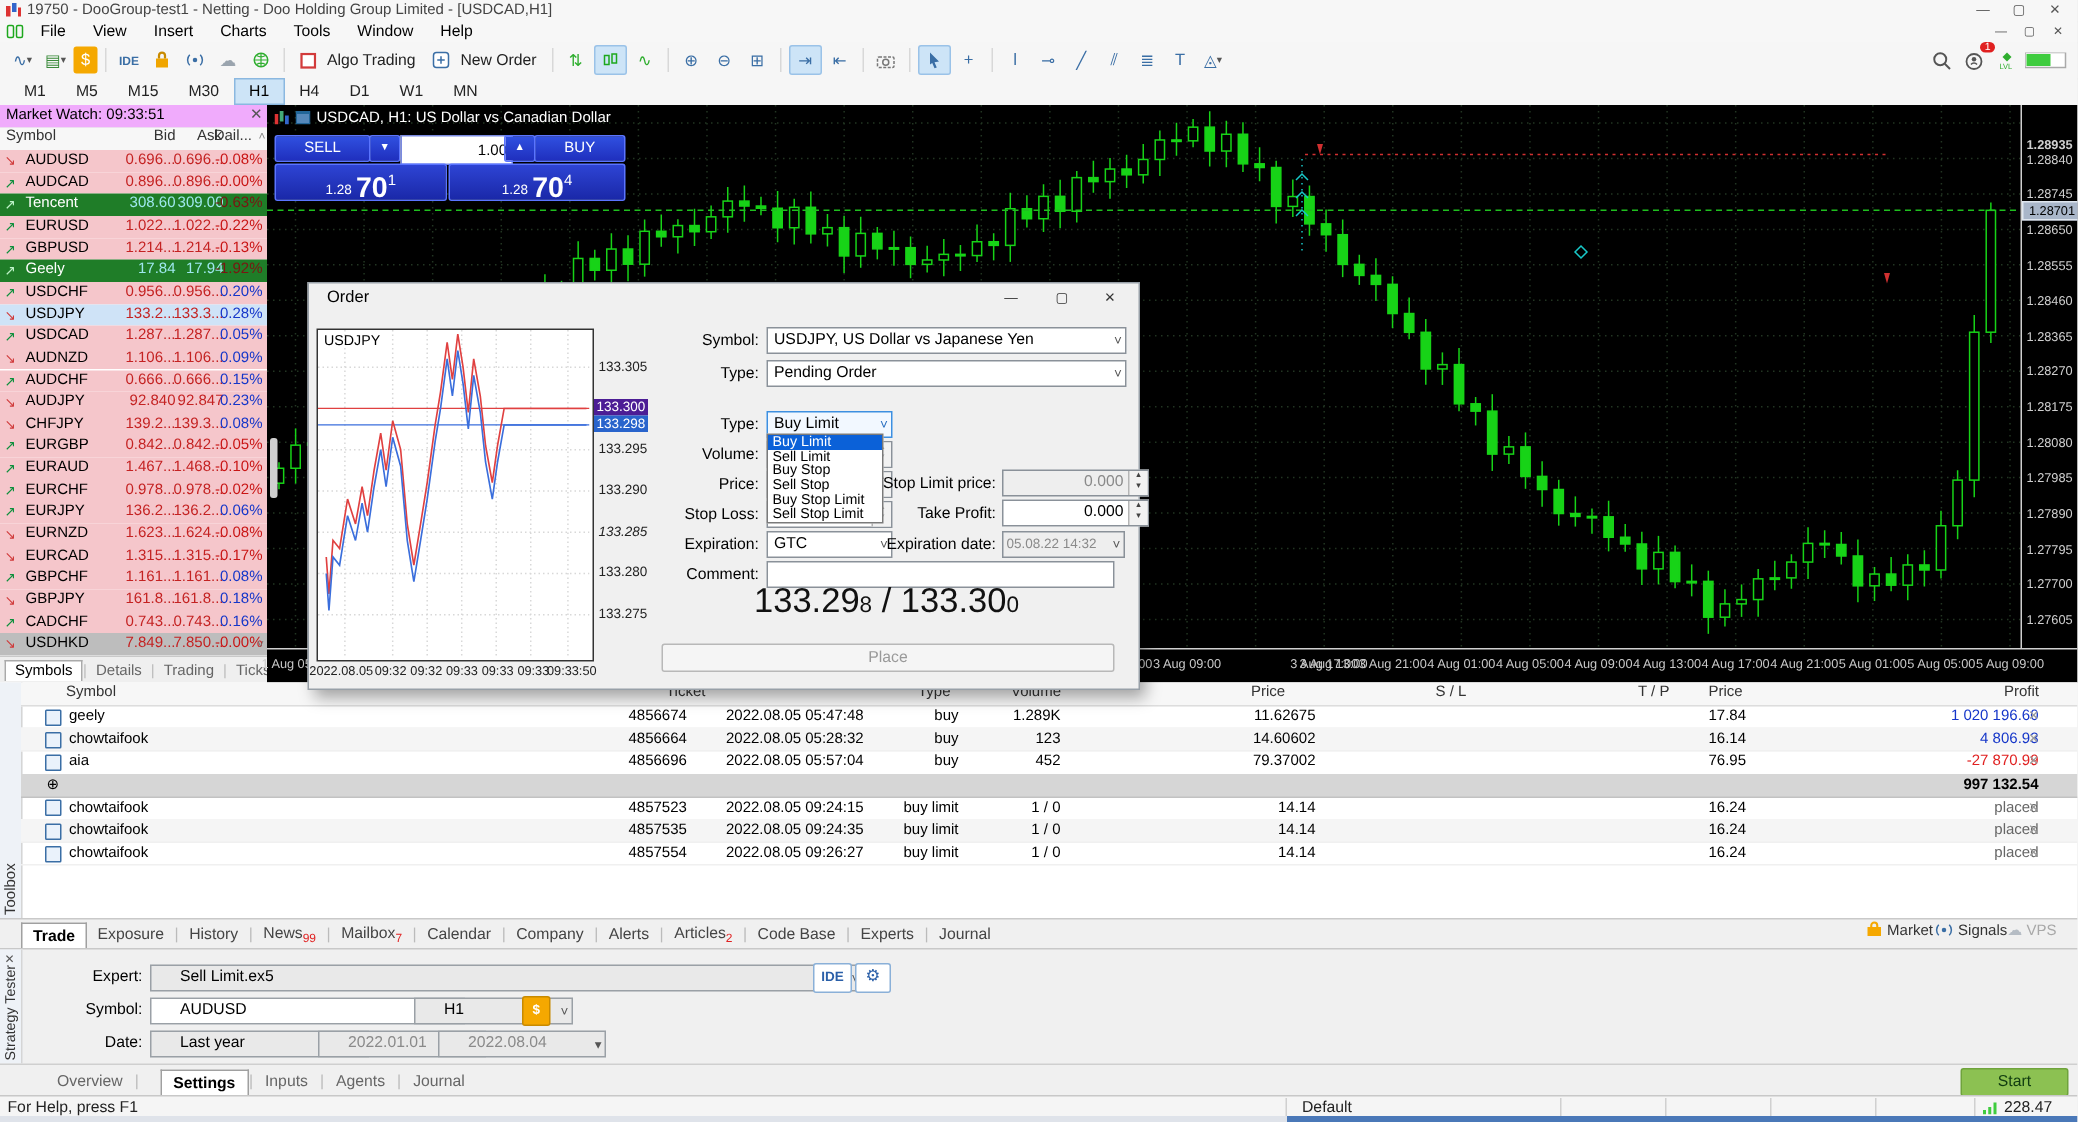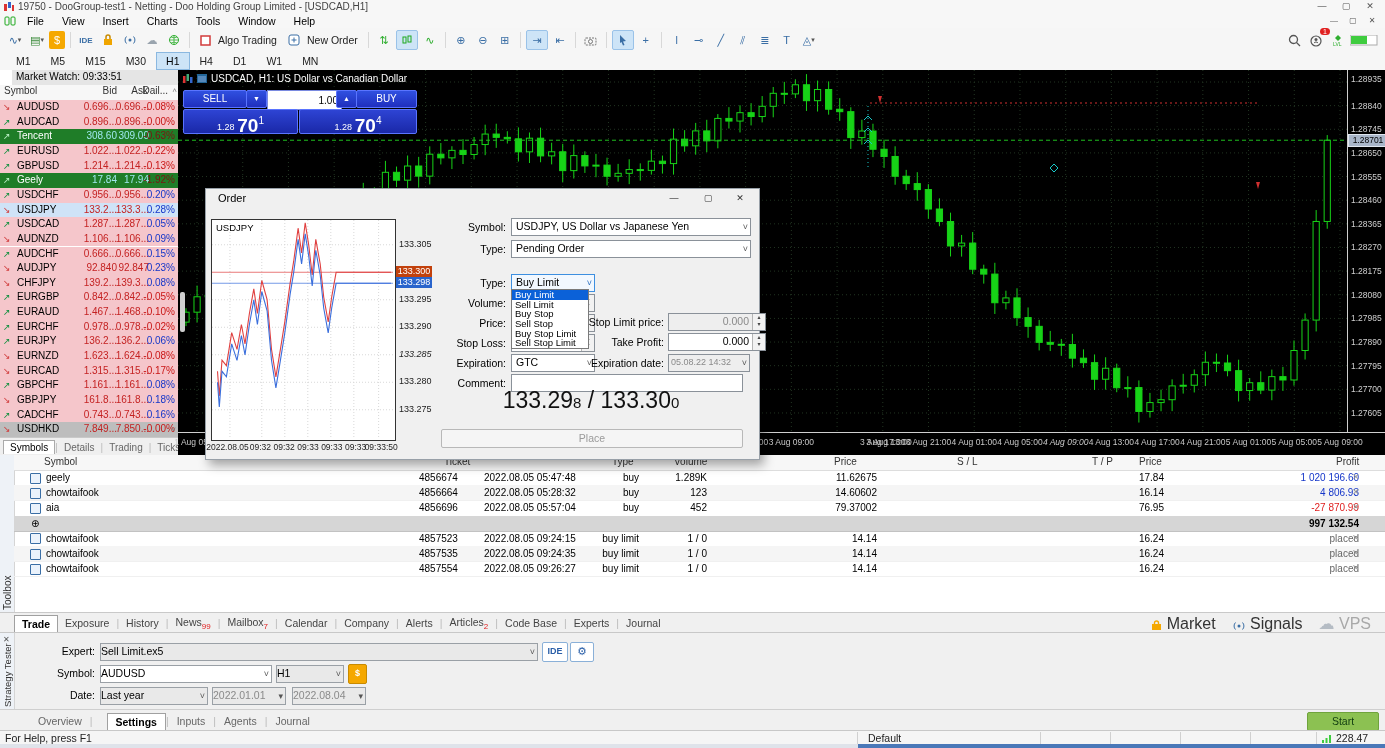--- a/index.html
+++ b/index.html
@@ -19,21 +19,21 @@
   color:#3a6ea5;font-size:11px;border-radius:2px}
 .tbi.on{background:#cde4f7;border:1px solid #9ac2e8}
 .tbsep{width:1px;height:16px;background:#d8d8d8;margin:0 4px}
 .tlabel{font-size:10.5px;color:#222;margin:0 6px 0 2px}
 #tfbar{left:0;top:52px;width:1385px;height:18px;background:#f6f6f6;border-bottom:1px solid #d8d8d8}
 #tf-items{position:absolute;left:6px;top:0;display:flex}
 .tf{padding:2px 9px;font-size:10.5px;color:#222;border:1px solid transparent}
 .tf-active{background:#cde4f7;border:1px solid #8bb8e0;color:#000}
 
 #mw{left:0;top:70px;width:178px;height:385px;background:#fff;border-right:1px solid #b5b5b5}
-#mw-header{position:absolute;left:12px;top:0;width:178px;height:15px;background:#e5e5e5;border-bottom:1px solid #d5d5d5;font-size:10px}
+#mw-header{position:absolute;left:0;top:0;width:178px;height:15px;background:#f0abfc;border-bottom:1px solid #d5d5d5;font-size:10px}
 #mw-cols{position:absolute;left:0;top:15px;width:178px;height:15px;background:#f7f7f7;border-bottom:1px solid #ddd;font-size:10px;color:#333}
 #mw-rows{position:absolute;left:0;top:30px;width:178px;height:337px;overflow:hidden}
 .mw-row{position:absolute;left:0;width:178px;height:14.65px;font-size:10px;line-height:14.5px}
 .mw-fx{background:#f5c6cb}.mw-stock{background:#1f7d28;color:#fff}
 .mw-sel{background:#cfe3f7}.mw-hov{background:#bdbdbd}
 .mw-arrow{position:absolute;left:3px;top:0;font-size:9px}
 .mw-arrow.up{color:#0d8f3c}.mw-arrow.down{color:#d03a3a}
 .mw-stock .mw-arrow{color:#bff3c9}
 .mw-sym{position:absolute;left:17px;top:0}
 .mw-bid{position:absolute;right:61px;top:0}.mw-ask{position:absolute;right:29px;top:0}
@@ -94,27 +94,27 @@
 .trow{position:absolute;left:0;width:1371px;height:15.2px;font-size:10px;line-height:15px;border-bottom:1px solid #f0f0f0}
 .trow.alt{background:#f5f5f5}.trow.bal{background:#d6d6d6;font-weight:bold;border-bottom:1px solid #c2c2c2}
 .tc{position:absolute;top:0;white-space:nowrap}
 .ticon{position:absolute;left:16px;top:2.5px;width:9px;height:9px;border:1px solid #3a6ea5;border-radius:1px;background:#eaf2fb}
 .profit-pos{color:#1536c9}.profit-neg{color:#e02020}.status{color:#666}
 .rowx{position:absolute;left:1338px;top:0;color:#999;font-size:9px}
 #tb-tabs{position:absolute;left:0;top:157px;width:1385px;height:20px;background:#f0f0f0;border-top:1px solid #c9c9c9;display:flex;align-items:center;font-size:10.5px;color:#444}
 .tbtab{padding:2px 7px;white-space:nowrap}
 .tbtab-active{background:#fff;border:1px solid #a0a0a0;border-bottom:none;font-weight:bold;color:#000;margin-left:14px}
 .badge{color:#e02020;font-size:8px;vertical-align:-3px}
-#tb-right{position:absolute;right:14px;top:159px;display:flex;gap:16px;align-items:center;font-size:16px;color:#333}
+#tb-right{position:absolute;right:14px;top:159px;display:flex;gap:0;align-items:center;font-size:10px;color:#333}
 .vps-dim{color:#a8a8a8}
 
 #tester{left:0;top:632px;width:1385px;height:98px;background:#f0f0f0;border-top:1px solid #c8c8c8}
 #st-strip{position:absolute;left:0;top:0;width:14px;height:76px;background:#eef2f7;border-right:1px solid #d5d5d5}
 .stlabel{position:absolute;font-size:10.5px;text-align:right}
-.stfield{position:absolute;height:16px;border:1px solid #9aa0a6;background:#e9e9e9;font-size:10.5px;line-height:15px;padding:0 0}
+.stfield{position:absolute;height:16px;border:1px solid #9aa0a6;background:#e9e9e9;font-size:10.5px;line-height:15px;padding:0 19px}
 .stwhite{background:#fff}
 .stbtn{position:absolute;height:18px;border:1px solid #8ab0d8;background:#fff;color:#2a5fa8;text-align:center;font-size:9px;line-height:17px;border-radius:2px}
 #st-tabs{position:absolute;left:0;top:76px;width:1385px;height:22px;background:#f0f0f0;border-top:1px solid #cfcfcf;display:flex;align-items:center;font-size:10.5px;color:#666}
 .sttab{padding:2px 8px}
 .sttab-active{background:#fff;border:1px solid #a0a0a0;border-bottom:none;font-weight:bold;color:#000;margin-left:14px}
 #start-btn{position:absolute;right:6px;top:79px;width:70px;height:17px;background:#8cc152;border:1px solid #6fa33c;text-align:center;line-height:16px;font-size:10.5px;color:#103c10;border-radius:2px}
 
 #statusbar{left:0;top:730px;width:1385px;height:14px;background:#f5f5f5;border-top:1px solid #c8c8c8;font-size:10.5px;color:#222}
 .ssep{position:absolute;top:1px;width:1px;height:12px;background:#d0d0d0}
 #bottom-strip{left:0;top:744px;width:1385px;height:4px;background:#dfe3ea}
@@ -741,21 +741,21 @@
   <div id="oc">
     <div class="ocbtn" style="left:0;top:0;width:62px;height:16px;line-height:16px">SELL</div>
     <div class="ocbtn" style="left:63px;top:0;width:19px;height:16px;line-height:16px;font-size:7px">▼</div>
     <input id="oc-lot" value="1.00" style="">
     <div class="ocbtn" style="left:153px;top:0;width:19px;height:16px;line-height:16px;font-size:7px">▲</div>
     <div class="ocbtn" style="left:173px;top:0;width:59px;height:16px;line-height:16px">BUY</div>
     <div class="oc-price" style="left:0;width:113px;line-height:21px"><span class="oc-small">1.28</span> <span class="oc-big">70</span><span class="oc-sup">1</span></div>
     <div class="oc-price" style="left:116px;width:116px;line-height:21px"><span class="oc-small">1.28</span> <span class="oc-big">70</span><span class="oc-sup">4</span></div>
   </div>
   <div id="price-axis">
-      <div class="pl" style="top: 4px;">1.28935</div>
+      <div class="pl" style="top: 21px; font-weight: bold;">1.28935</div>
       <div class="pl" style="top: 30.64px;">1.28840</div>
       <div class="pl" style="top: 54.28px;">1.28745</div>
       <div class="pl" style="top: 77.92px;">1.28650</div>
       <div class="pl" style="top: 101.56px;">1.28555</div>
       <div class="pl" style="top: 125.2px;">1.28460</div>
       <div class="pl" style="top: 148.84px;">1.28365</div>
       <div class="pl" style="top: 172.48px;">1.28270</div>
       <div class="pl" style="top: 196.12px;">1.28175</div>
       <div class="pl" style="top: 219.76px;">1.28080</div>
       <div class="pl" style="top: 243.4px;">1.27985</div>
@@ -778,21 +778,21 @@
       <div class="tl" style="left: 430.48px;">2 Aug 17:00</div>
       <div class="tl" style="left: 476.2px;">2 Aug 21:00</div>
       <div class="tl" style="left: 521.92px;">3 Aug 01:00</div>
       <div class="tl" style="left: 567.64px;">3 Aug 05:00</div>
       <div class="tl" style="left: 613.36px;">3 Aug 09:00</div>
       <div class="tl" style="left: 691px; margin-left: 20px;">3 Aug 13:00</div>
       <div class="tl" style="left: 704.8px;">3 Aug 17:00</div>
       <div class="tl" style="left: 750.52px;">3 Aug 21:00</div>
       <div class="tl" style="left: 796.24px;">4 Aug 01:00</div>
       <div class="tl" style="left: 841.96px;">4 Aug 05:00</div>
-      <div class="tl" style="left: 887.68px; font-style: italic;">4 Aug 09:00</div>
+      <div class="tl" style="left: 887.68px;">4 Aug 09:00</div>
       <div class="tl" style="left: 933.4px;">4 Aug 13:00</div>
       <div class="tl" style="left: 979.12px;">4 Aug 17:00</div>
       <div class="tl" style="left: 1024.84px;">4 Aug 21:00</div>
       <div class="tl" style="left: 1070.56px;">5 Aug 01:00</div>
       <div class="tl" style="left: 1116.28px;">5 Aug 05:00</div>
       <div class="tl" style="left: 1162px;">5 Aug 09:00</div>
     </div>
   <div id="grip"></div>
 </div>
 
@@ -824,21 +824,21 @@
       </svg>
     <span id="mini-sym">USDJPY</span>
   </div>
   <div id="mini-labels" style="position: absolute; left: 0px; top: 0px; width: 553px; height: 270px; pointer-events: none;">
       <div class="mpl" style="top: 50px;">133.305</div>
       <div class="mpl" style="top: 105px;">133.295</div>
       <div class="mpl" style="top: 132px;">133.290</div>
       <div class="mpl" style="top: 160px; font-style: italic;">133.285</div>
       <div class="mpl" style="top: 187px;">133.280</div>
       <div class="mpl" style="top: 215px;">133.275</div>
-      <div class="mtag" style="top: 77px; background: #c2410c;">133.300</div>
+      <div class="mtag" style="top: 77px; background: #4c1d95;">133.300</div>
       <div class="mtag" style="top: 88px; background: rgb(41, 100, 204);">133.298</div>
       <div class="mxl" style="left: 21.47px;">2022.08.05</div>
       <div class="mxl" style="left: 54.41px;">09:32</div>
       <div class="mxl" style="left: 78.2px;">09:32</div>
       <div class="mxl" style="left: 101.99px;">09:33</div>
       <div class="mxl" style="left: 125.78px;">09:33</div>
       <div class="mxl" style="left: 149.57px;">09:33</div>
       <div class="mxl" style="left: 175.19px;">09:33:50</div>
     </div>
 

